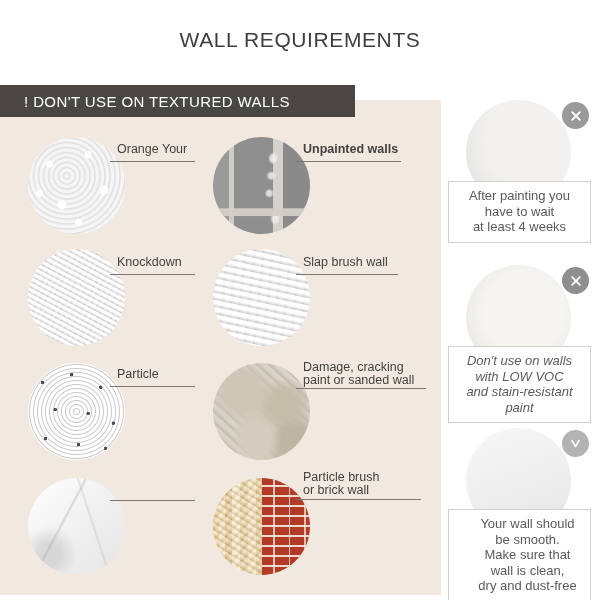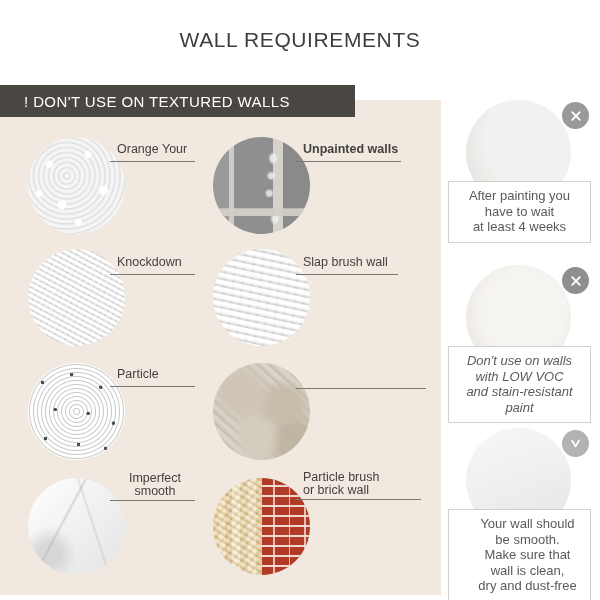--- a/index.html
+++ b/index.html
@@ -255,33 +255,33 @@
 
   <div class="swatch tx-knockdown" style="left:28px; top:249px;"></div>
   <div class="swatch-label" style="left:117px; top:256px;">Knockdown</div>
   <div class="swatch-rule" style="left:110px; top:274px; width:85px;"></div>
 
   <div class="swatch tx-popcorn" style="left:28px; top:363px;"></div>
   <div class="swatch-label" style="left:117px; top:368px;">Particle</div>
   <div class="swatch-rule" style="left:110px; top:386px; width:85px;"></div>
 
   <div class="swatch tx-imperfect" style="left:28px; top:478px;"></div>
-  <div class="swatch-label" style="left:115px; top:472px; text-align:center; width:80px;">Imperfect
-smooth</div>
   <div class="swatch-rule" style="left:110px; top:500px; width:85px;"></div>
 
   <div class="swatch tx-unpainted" style="left:213px; top:137px;"></div>
   <div class="swatch-label" style="left:303px; top:143px;font-weight:bold;">Unpainted walls</div>
   <div class="swatch-rule" style="left:296px; top:161px; width:105px;"></div>
 
   <div class="swatch tx-slapbrush" style="left:213px; top:249px;"></div>
   <div class="swatch-label" style="left:303px; top:256px;">Slap brush wall</div>
   <div class="swatch-rule" style="left:296px; top:274px; width:102px;"></div>
 
   <div class="swatch tx-damage" style="left:213px; top:363px;"></div>
+  <div class="swatch-label" style="left:303px; top:361px;">Damage, cracking
+paint or sanded wall</div>
   <div class="swatch-rule" style="left:296px; top:388px; width:130px;"></div>
 
   <div class="swatch tx-particle" style="left:213px; top:478px;"></div>
   <div class="swatch-label" style="left:303px; top:471px;">Particle brush
 or brick wall</div>
   <div class="swatch-rule" style="left:296px; top:499px; width:125px;"></div>
 
   <div class="tip" style="left:448px; top:100px;">
     <div class="tip-photo ph-handwall"></div>
     <div class="tip-badge" style="background:#9a9a9a;">

